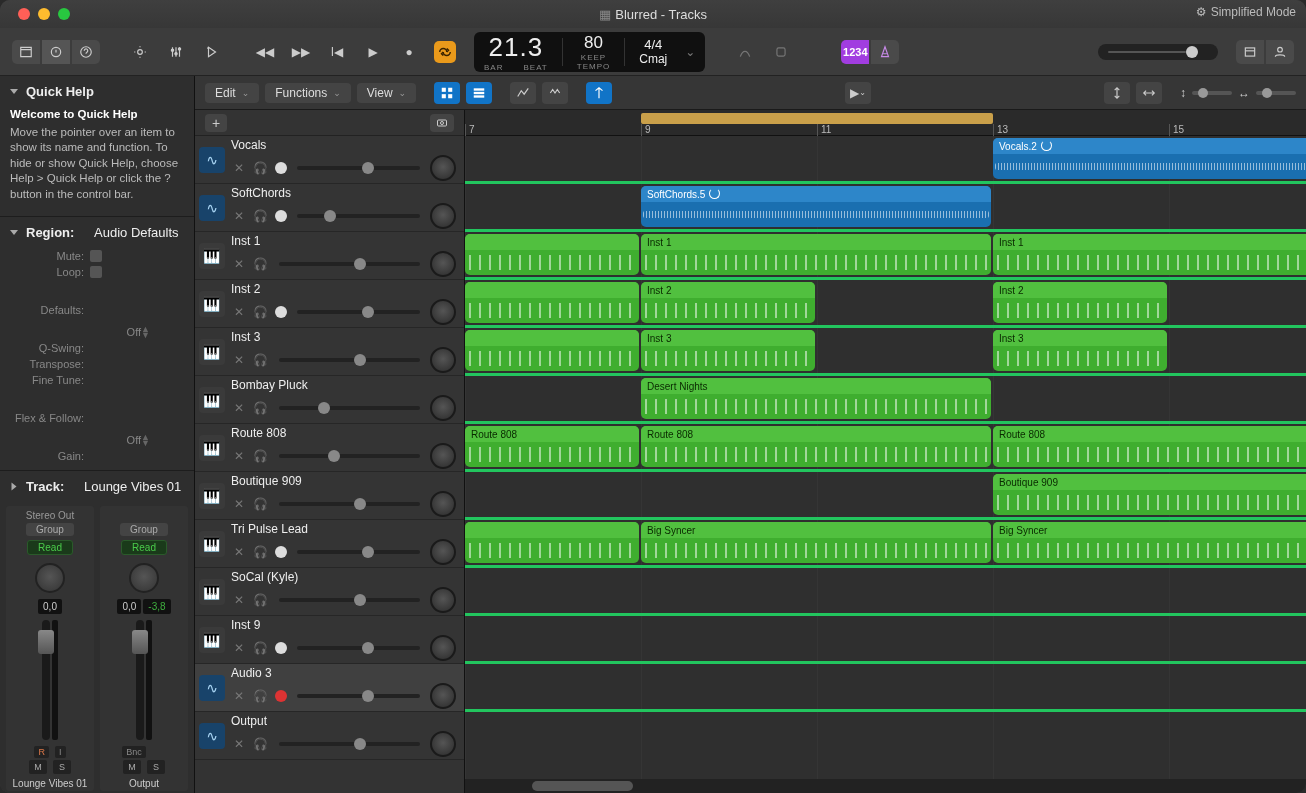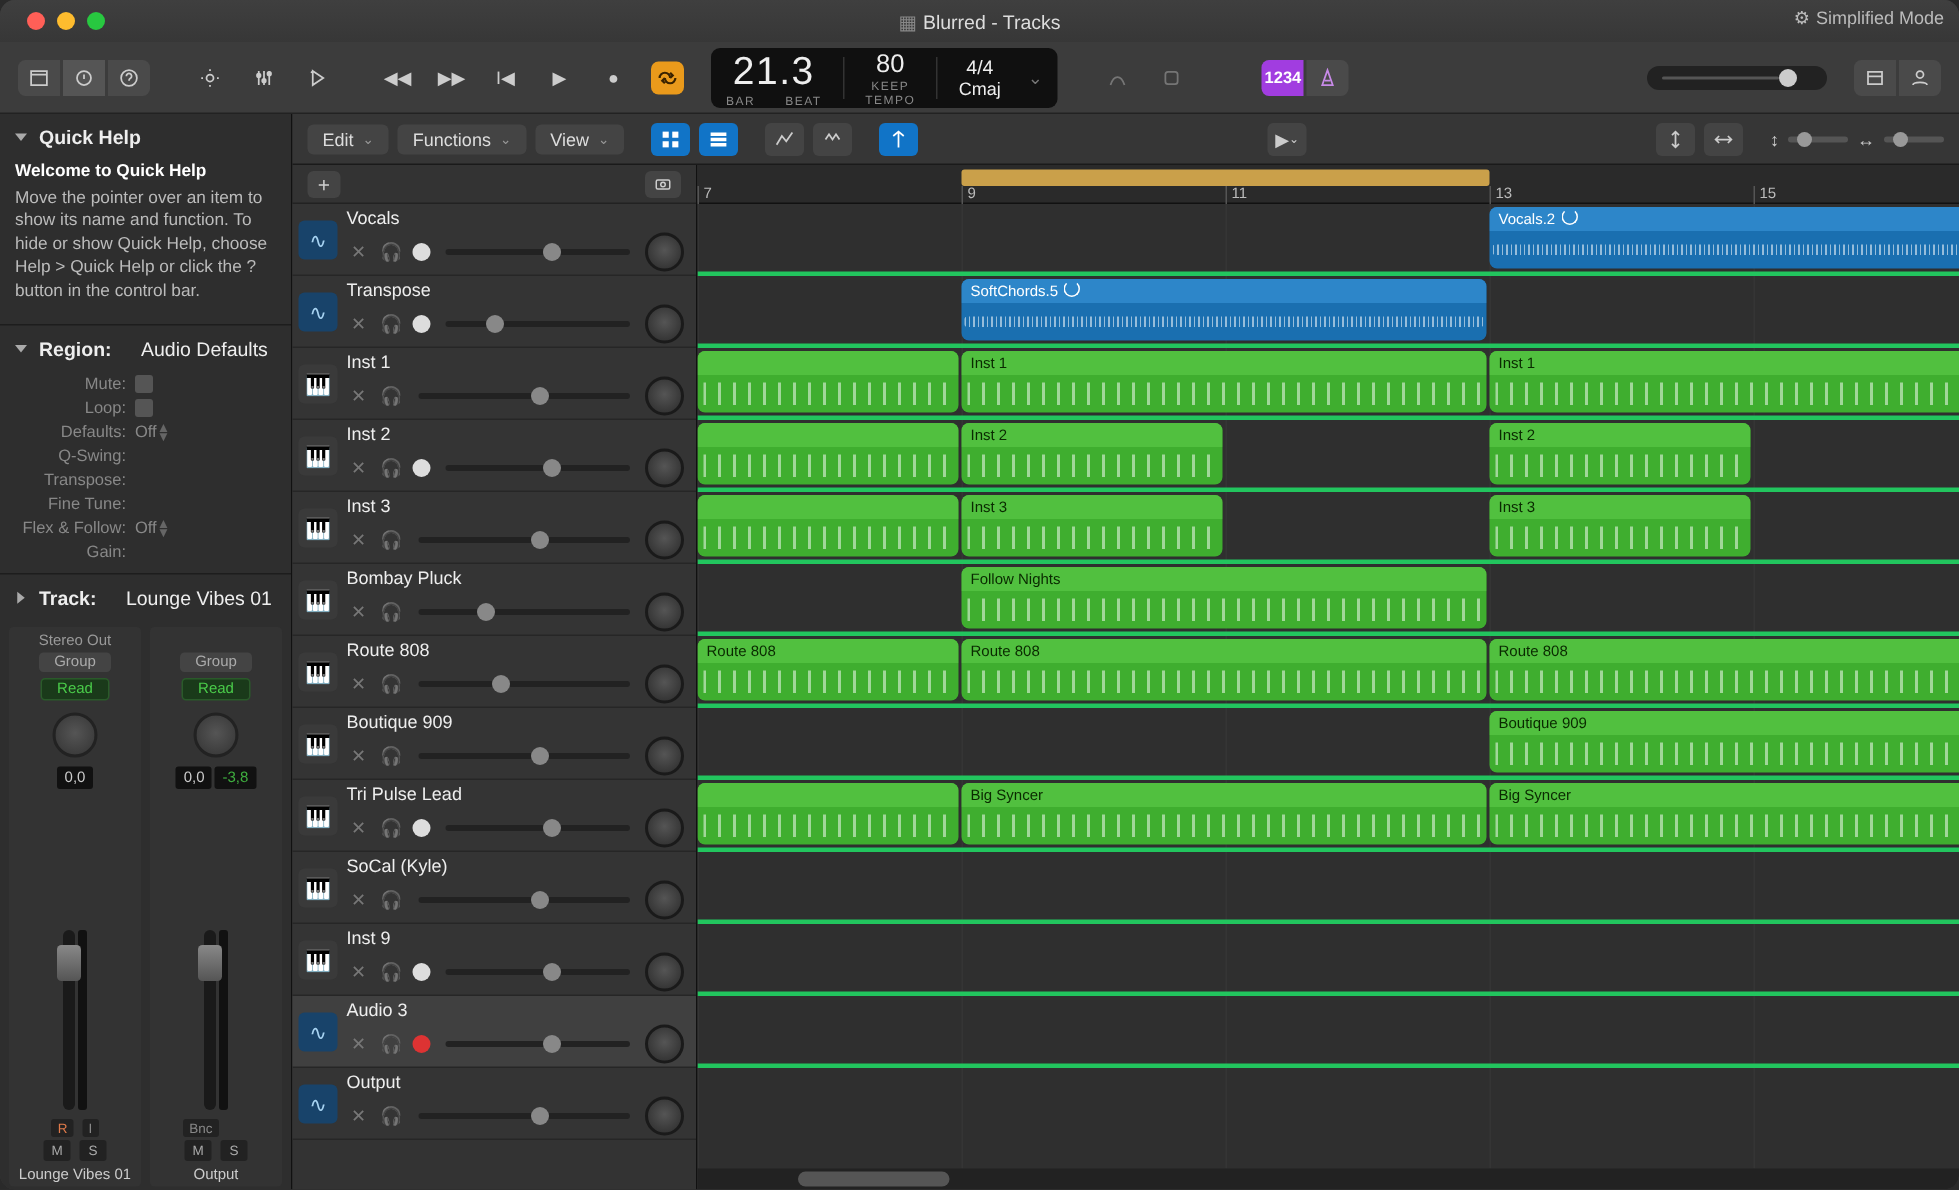--- a/index.html
+++ b/index.html
@@ -49,21 +49,21 @@
 .disclosure { width:0;height:0;border-top:5px solid #aaa; border-left:4px solid transparent; border-right:4px solid transparent;}
 .disclosure.closed { transform: rotate(-90deg);}
 .quickhelp-body { padding: 0 10px 14px 10px; font-size: 11.5px; line-height:1.35; color:#bbb;}
 .quickhelp-body .qh-title { color:#fff; font-weight:600; margin-bottom:2px;}
 
 .region-panel { border-top:1px solid #1d1d1d; padding-bottom:6px;}
 .kv { display:flex; align-items:center; padding: 2px 10px; font-size:11px; color:#888;}
 .kv .k { width: 80px; text-align:right; padding-right:6px;}
 .kv .v { flex:1; color:#ccc;}
 .kv .cb { width:12px;height:12px;background:#555;border-radius:2px;display:inline-block;}
-.kv .sel { display:flex; align-items:center; justify-content:flex-start; background:transparent; width:60px;}
+.kv .sel { display:flex; align-items:center; justify-content:flex-end; background:transparent; width:60px;margin-top:44px;}
 .kv .sel .ud { color:#666; font-size:9px; line-height:6px;}
 
 .track-panel { border-top:1px solid #1d1d1d; flex:1; display:flex; flex-direction:column;}
 .channel-strips { flex:1; display:flex; padding: 4px 6px 2px 6px; gap:6px;}
 .strip { flex:1; background:#333; border-radius:3px; display:flex; flex-direction:column; align-items:center; padding:4px 2px 2px 2px; position:relative; overflow:hidden;}
 .strip .lbl-top { font-size:10px; color:#999;}
 .strip .group-btn { margin-top:2px; font-size:10px; padding:1px 10px; border-radius:3px; background:#444; color:#aaa;}
 .strip .read-btn { margin-top:4px; font-size:10px; padding:1px 10px; border-radius:3px; background:#1a3a1a; color:#4acb4a; border:1px solid #2a5a2a;}
 .strip .knob { margin-top:8px; width:30px;height:30px;border-radius:50%;background:radial-gradient(circle at 50% 45%, #555,#333); border:2px solid #222; position:relative;}
 .strip .valbox { margin-top:6px; display:flex; gap:2px; font-size:10px;}
@@ -492,21 +492,21 @@
         <div class="pan"></div>
       </div>
     </div>
               </div>
               <div class="th">
     <div class="iconbox">
                   <div class="instr-icon ic-audio">∿</div>
                 </div>
     <div class="content">
       <div class="name-row">
-                    <span class="name">Transpose</span>
+                    <span class="name">SoftChords</span>
                   </div>
       <div class="ctrls">
         <span class="mini">✕</span>
         <span class="mini">🎧</span>
         <span class="rec-dot wh"></span>
         <div class="hslider">
                       <div class="cap" style="left:22%"></div>
                     </div>
         <div class="pan"></div>
       </div>
@@ -835,21 +835,21 @@
                     <span>Inst 3</span>
                   </div>
                   <div class="r-body">
                     <div class="notes"></div>
                   </div>
                 </div>
               </div>
               <div class="lane">
                 <div class="region midi" style="left: 176px; width: 350px;">
                   <div class="r-head">
-                    <span>Follow Nights</span>
+                    <span>Desert Nights</span>
                   </div>
                   <div class="r-body">
                     <div class="notes"></div>
                   </div>
                 </div>
               </div>
               <div class="lane">
                 <div class="region midi" style="left: 0px; width: 174px;">
                   <div class="r-head">
                     <span>Route 808</span>

